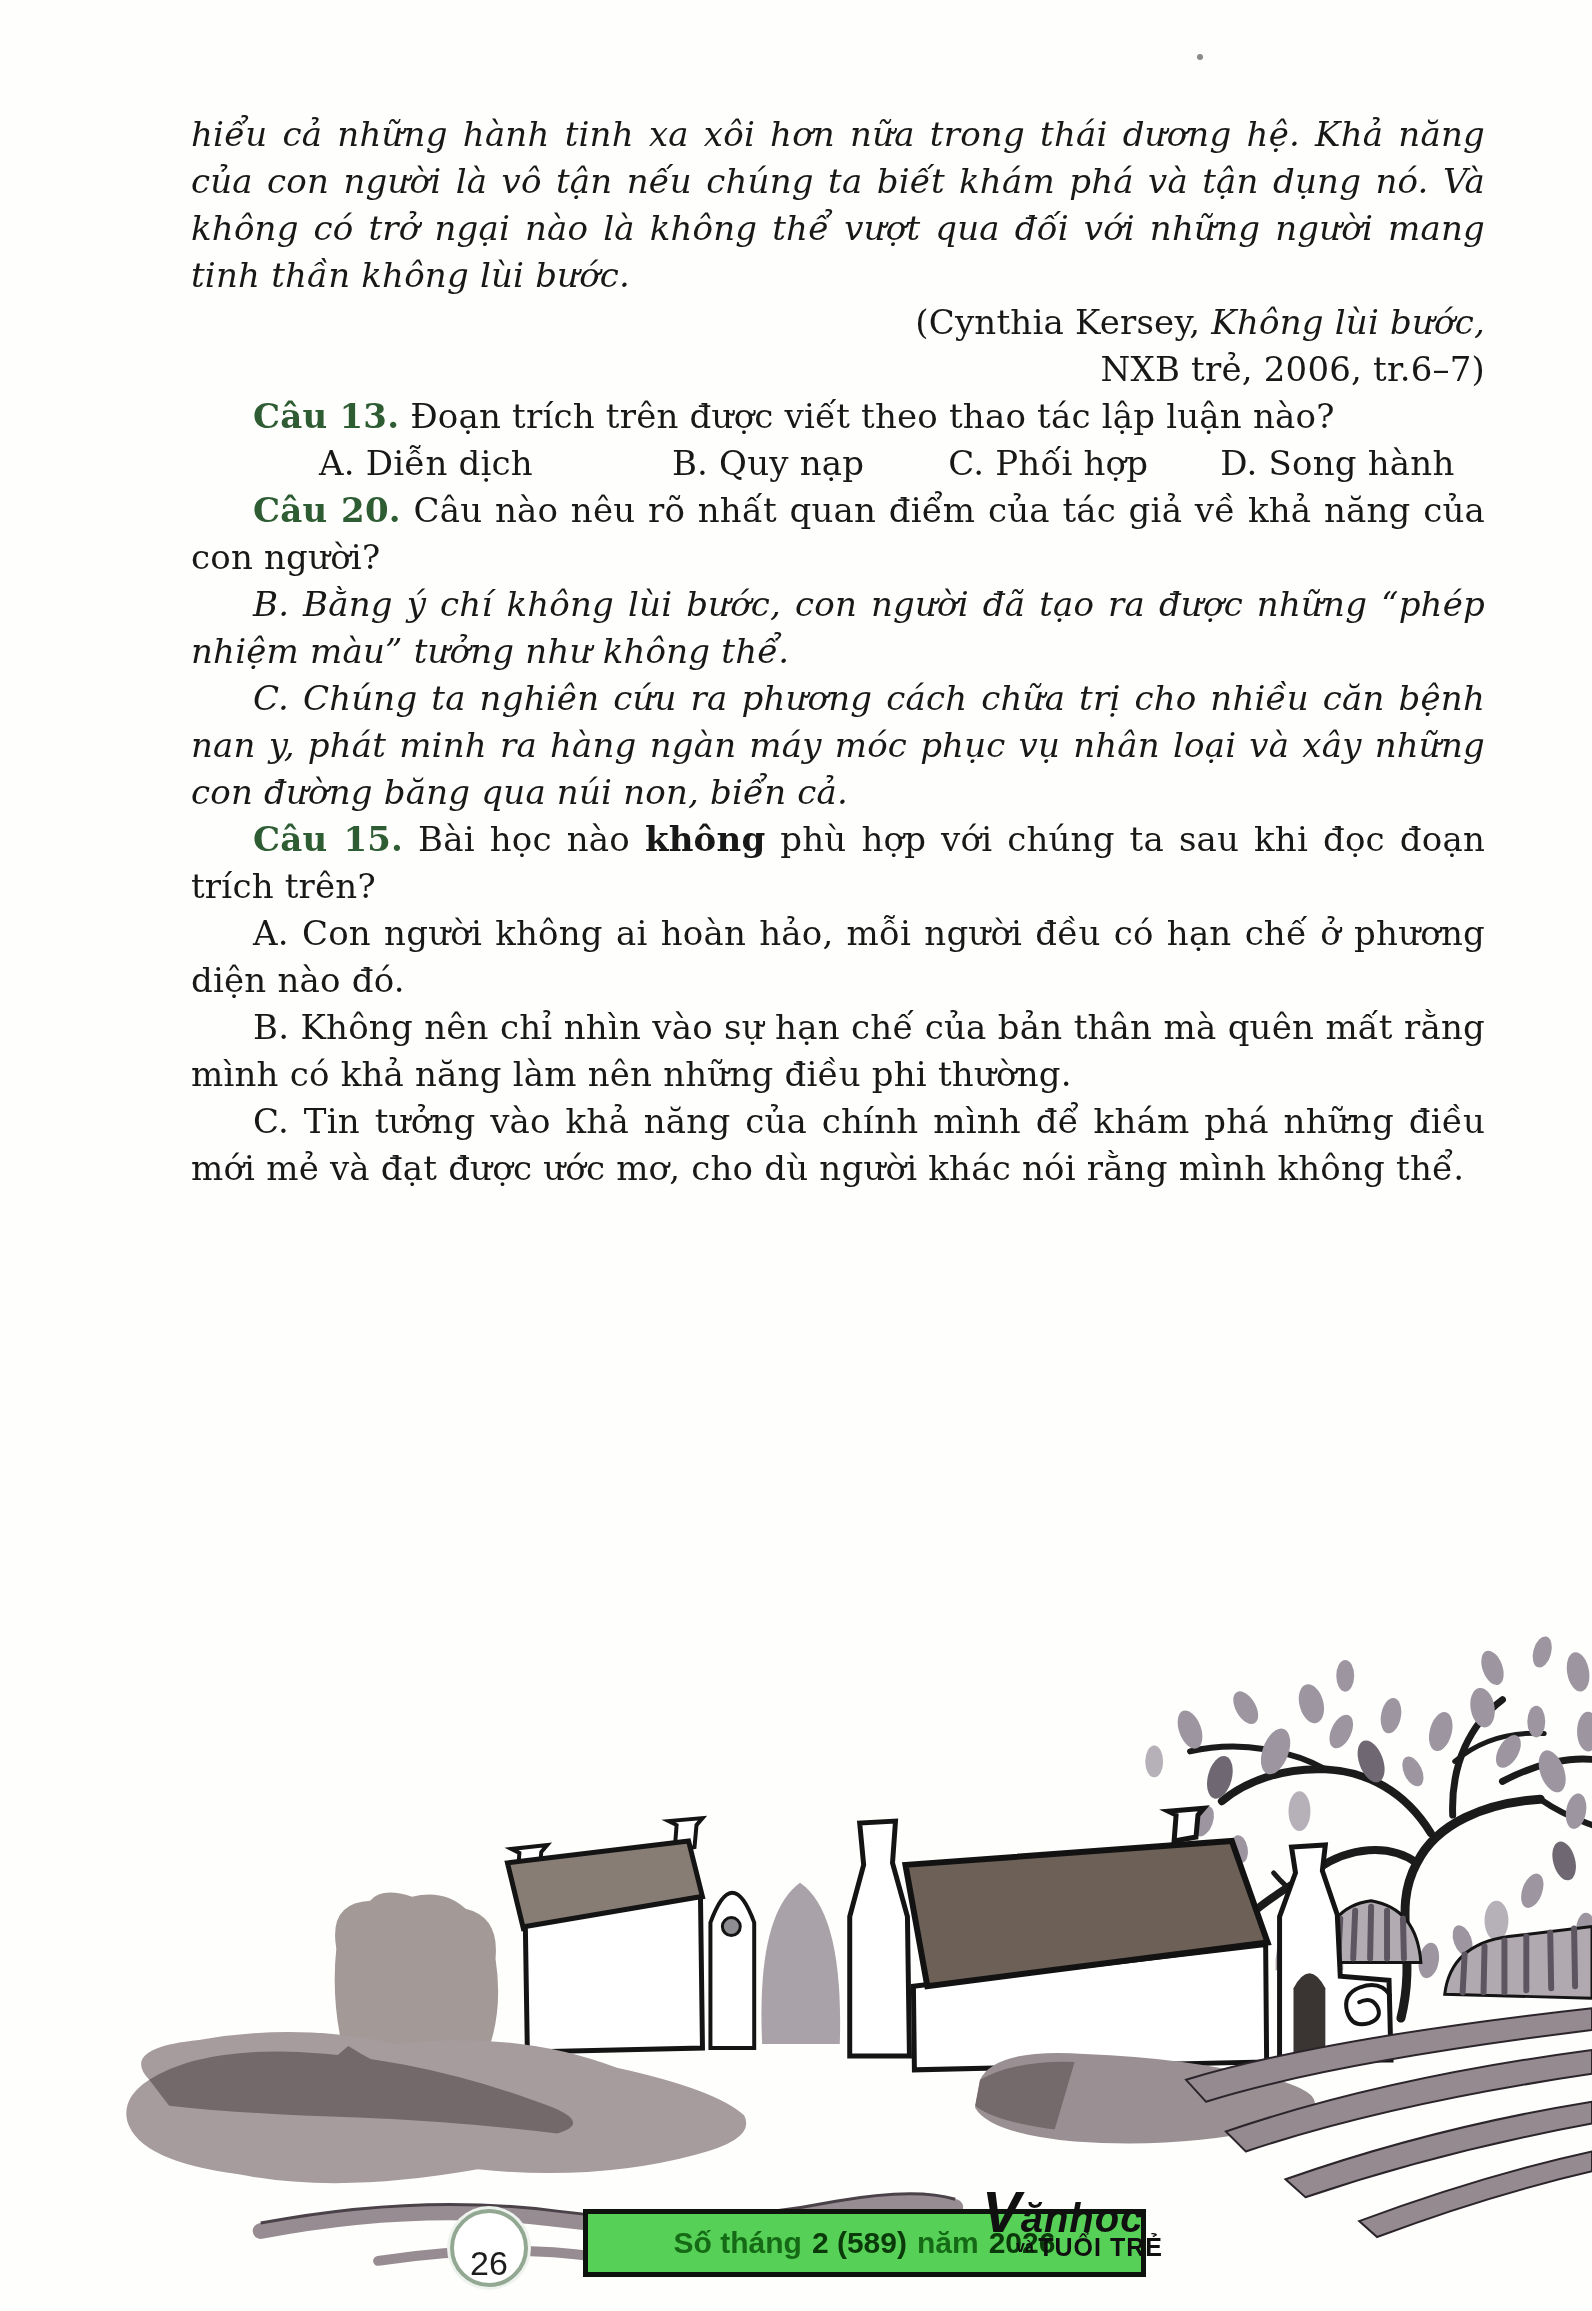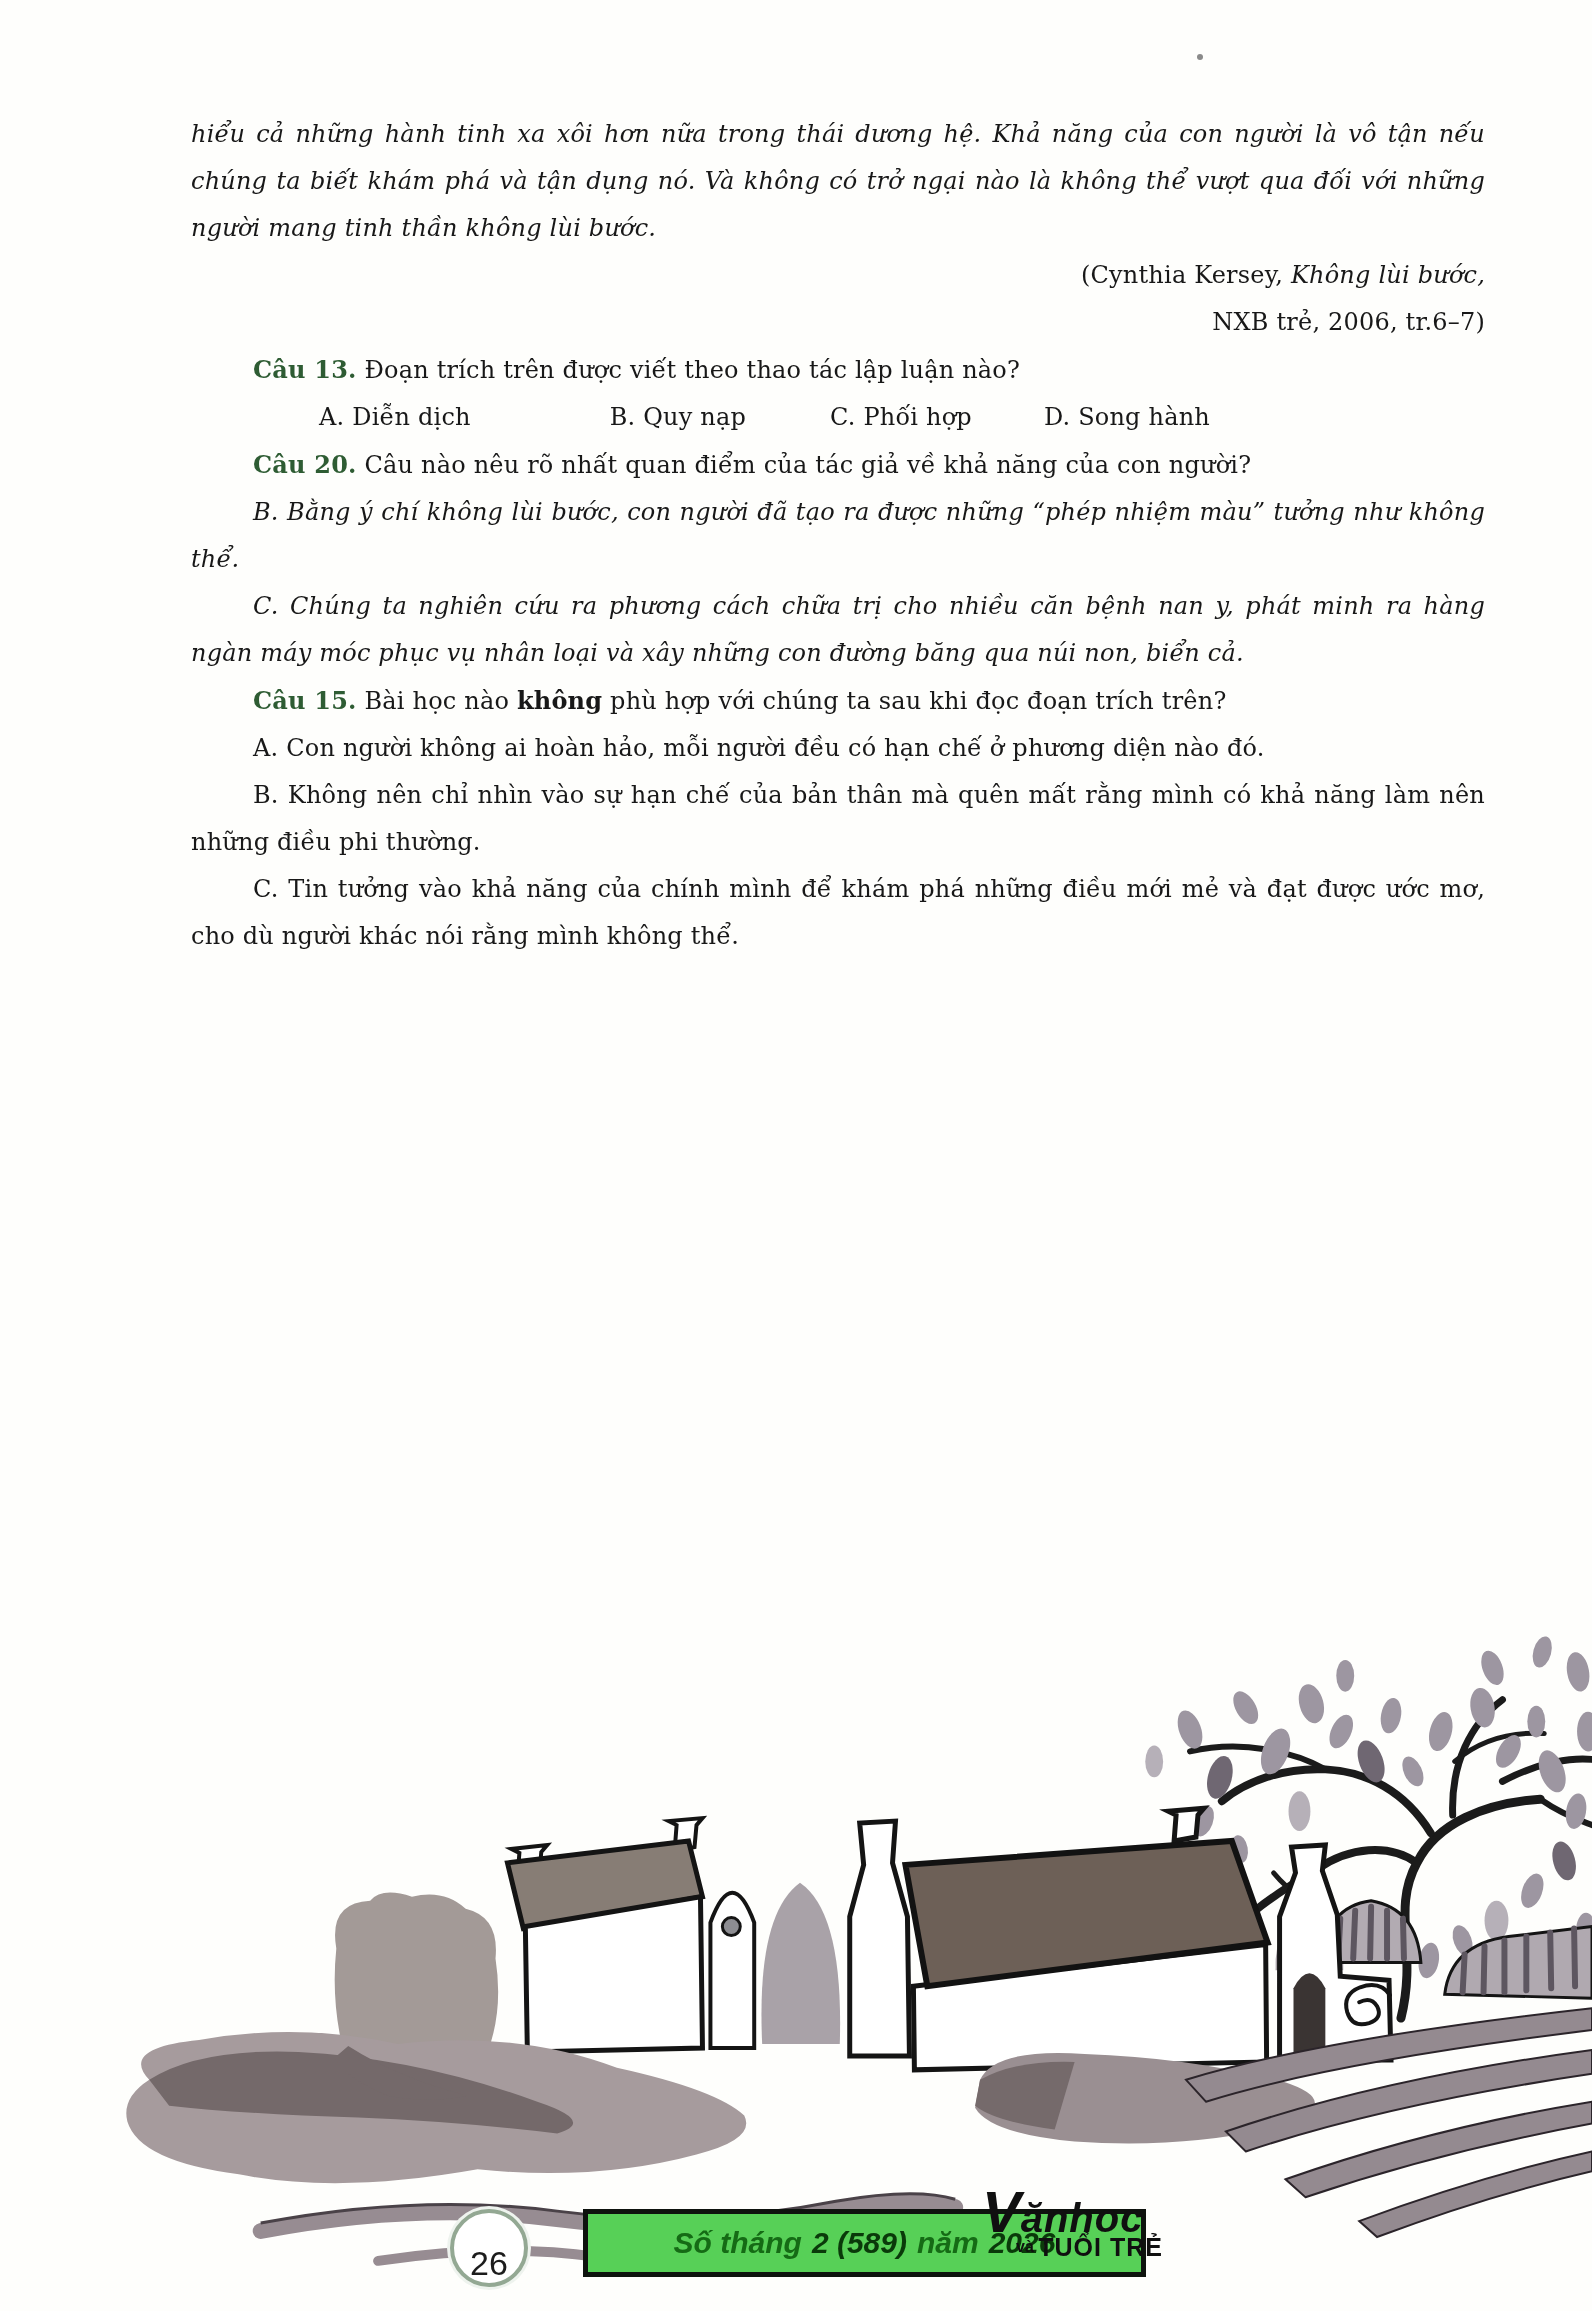--- a/index.html
+++ b/index.html
@@ -6,21 +6,21 @@
   body{
     width:1592px;height:2311px;position:relative;overflow:hidden;
     background:#fefefc;
     font-family:"DejaVu Serif","Liberation Serif",serif;
     color:#181818;
   }
   .artifact-dot{position:absolute;left:1197px;top:54px;width:6px;height:6px;border-radius:50%;background:#8a8a8a;}
   
   .text-block{
     position:absolute;left:191px;top:111px;width:1294px;
-    font-size:24px;line-height:47px;text-align:justify;
+    font-size:34px;line-height:47px;text-align:justify;
     letter-spacing:0.2px;
   }
   .text-block p{margin:0;text-indent:62px;}
   .text-block p.noindent{text-indent:0;}
   .italic{font-style:italic;}
   .cite{text-align:right;text-indent:0;}
   .qlabel{font-weight:bold;color:#2e5c33;}
   .bold{font-weight:bold;}
   .optrow{display:block;text-indent:0;padding-left:66px;white-space:nowrap;text-align:left;}
   .optrow .ob{margin-left:139px;}
@@ -35,21 +35,21 @@
     box-shadow:0 0 0 3px #eef3ee;
     display:flex;align-items:flex-end;justify-content:center;
     font-family:"Liberation Sans","DejaVu Sans",sans-serif;
     font-size:34px;color:#1c1c1c;
   }
   .issue-banner{
     position:absolute;left:583px;top:2209px;width:553px;height:58px;
     background:#57d057;border:5px solid #0e130e;
     display:flex;align-items:center;justify-content:center;
     font-family:"Liberation Sans","DejaVu Sans",sans-serif;
-    font-weight:bold;font-size:30px;color:#156b15;font-style:italic;
+    font-weight:bold;font-size:30px;color:#156b15;
   }
   .issue-banner span{margin:0 5px;}
   .issue-banner .strong{color:#0a3a0a;}
   .magazine-logo{
     position:absolute;left:982px;top:2183px;width:199px;
     font-family:"Liberation Sans","DejaVu Sans",sans-serif;color:#101010;
     line-height:1;
   }
   .logo-line1{font-weight:bold;font-style:italic;}
   .logo-v{font-size:58px;font-weight:bold;}

